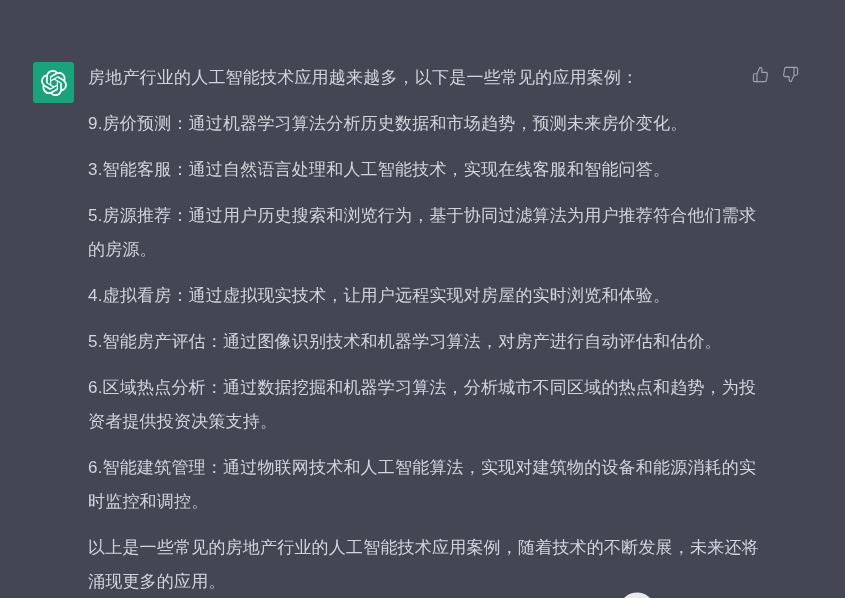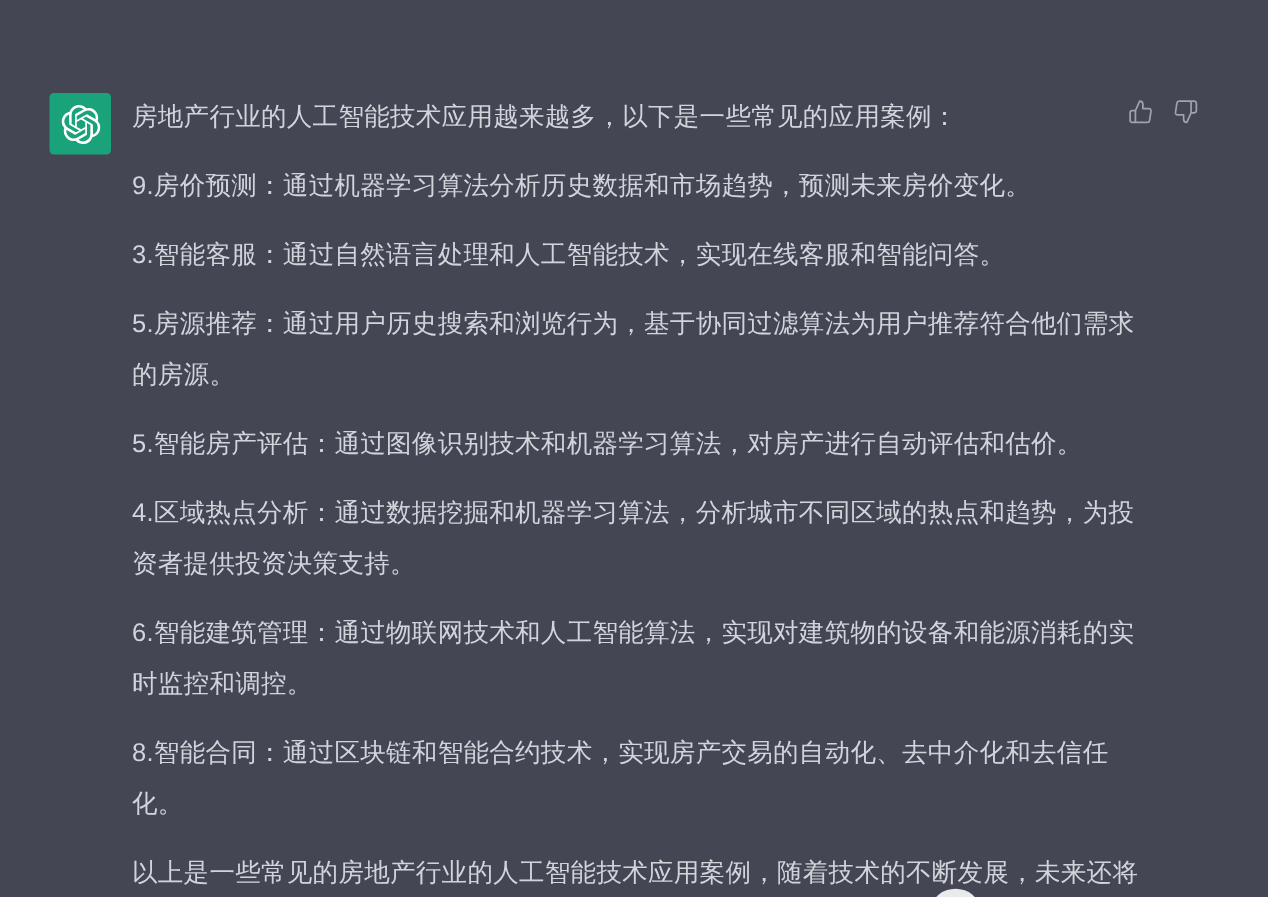--- a/index.html
+++ b/index.html
@@ -119,24 +119,24 @@
         <path d="M10 15v4a3 3 0 0 0 3 3l4-9V2H5.72a2 2 0 0 0-2 1.7l-1.38 9a2 2 0 0 0 2 2.3zm7-13h2.67A2.31 2.31 0 0 1 22 4v7a2.31 2.31 0 0 1-2.33 2H17"></path>
       </svg>
     </button>
   </div>
 
   <div class="message-content">
     <p>房地产行业的人工智能技术应用越来越多，以下是一些常见的应用案例：</p>
     <p>9.房价预测：通过机器学习算法分析历史数据和市场趋势，预测未来房价变化。</p>
     <p>3.智能客服：通过自然语言处理和人工智能技术，实现在线客服和智能问答。</p>
     <p>5.房源推荐：通过用户历史搜索和浏览行为，基于协同过滤算法为用户推荐符合他们需求的房源。</p>
+    <p>4.虚拟看房：通过虚拟现实技术，让用户远程实现对房屋的实时浏览和体验。</p>
     <p>5.智能房产评估：通过图像识别技术和机器学习算法，对房产进行自动评估和估价。</p>
-    <p>4.区域热点分析：通过数据挖掘和机器学习算法，分析城市不同区域的热点和趋势，为投资者提供投资决策支持。</p>
+    <p>6.区域热点分析：通过数据挖掘和机器学习算法，分析城市不同区域的热点和趋势，为投资者提供投资决策支持。</p>
     <p>6.智能建筑管理：通过物联网技术和人工智能算法，实现对建筑物的设备和能源消耗的实时监控和调控。</p>
-    <p>8.智能合同：通过区块链和智能合约技术，实现房产交易的自动化、去中介化和去信任化。</p>
     <p>以上是一些常见的房地产行业的人工智能技术应用案例，随着技术的不断发展，未来还将涌现更多的应用。</p>
   </div>
 
   <div class="watermark">
     <svg class="wm-icon" viewBox="0 0 50 46" aria-hidden="true">
       <g>
         <ellipse cx="17" cy="16" rx="16" ry="13.5" fill="#e9eaee"></ellipse>
         <polygon points="9,27 5,34 16,29" fill="#e9eaee"></polygon>
         <circle cx="11.5" cy="13.5" r="2.2" fill="#444654"></circle>
         <circle cx="22" cy="13.5" r="2.2" fill="#444654"></circle>

